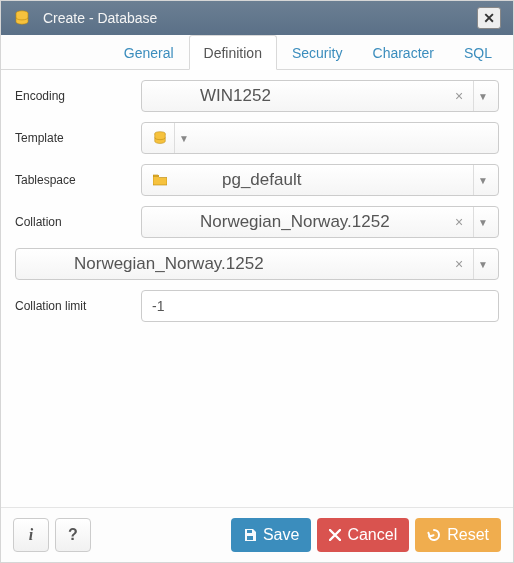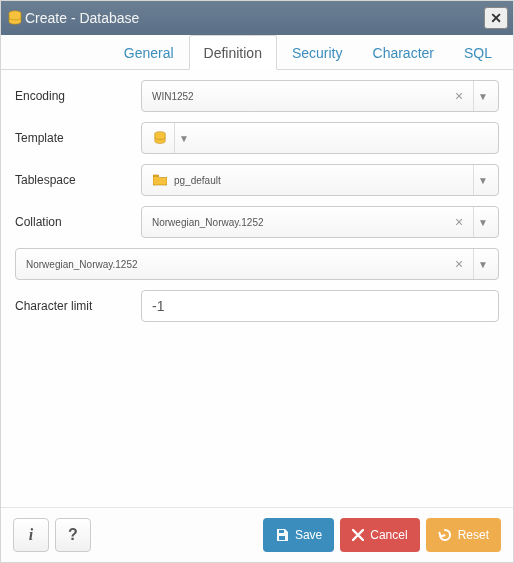--- a/index.html
+++ b/index.html
@@ -18,22 +18,22 @@
     display: flex;
     flex-direction: column;
     border: 1px solid #d6d6d6;
   }
   .titlebar {
     height: 34px;
     background: linear-gradient(#6b7f93, #5a7087);
     color: #fff;
     display: flex;
     align-items: center;
-    padding: 0 5px;
-    gap: 1px;
+    padding: 0 12px;
+    gap: 12px;
   }
   .db-icon-wrap {
     width: 18px; height: 18px;
     display: flex; align-items: center; justify-content: center;
   }
   .db-icon-svg { display:block; }
   .title-text {
     flex: 1;
     font-size: 14px;
     font-weight: 500;
@@ -100,23 +100,24 @@
     border: 1px solid #ccc;
     border-radius: 4px;
     background: linear-gradient(#fff, #f5f5f5);
     padding: 0 6px 0 10px;
     gap: 6px;
     cursor: pointer;
   }
   .combo-text {
     flex: 1;
     color: #555;
-    font-size: 10px;
+    font-size: 17px;
     white-space: nowrap;
     overflow: hidden;
+    margin-left: 48px;
   }
   .combo-clear {
     color: #999;
     padding: 0 4px;
     font-size: 14px;
     line-height: 1;
     cursor: pointer;
   }
   .combo-caret {
     color: #888;
@@ -170,21 +171,21 @@
   .spacer { flex: 1; }
   .btn {
     height: 34px;
     padding: 0 12px;
     border-radius: 4px;
     border: none;
     display: inline-flex;
     align-items: center;
     gap: 6px;
     color: #fff;
-    font-size: 12px;
+    font-size: 16px;
     cursor: pointer;
   }
   .btn-save { background: #3b8dbd; }
   .btn-cancel { background: #d9534f; }
   .btn-reset { background: #f0ad4e; }
   .btn-ico { display:inline-flex; }
   svg { display:block; }
 </style>
 </head>
 <body>
@@ -273,21 +274,21 @@
       <div class="form-control-wrap">
         <div class="combo">
           <span class="combo-text">Norwegian_Norway.1252</span>
           <span class="combo-clear">×</span>
           <span class="combo-caret">▼</span>
         </div>
       </div>
     </div>
 
     <div class="form-row">
-      <div class="form-label">Character limit</div>
+      <div class="form-label">Collation limit</div>
       <div class="form-control-wrap">
         <input class="text-input" type="text" value="-1" style="">
       </div>
     </div>
 
   </div>
 
   <div class="footer">
     <div class="footer-left">
       <div class="icon-btn">

